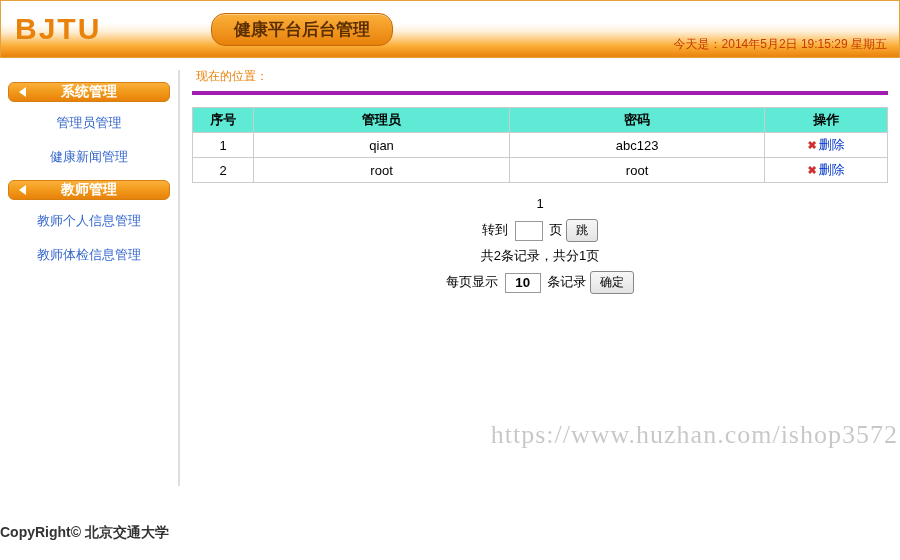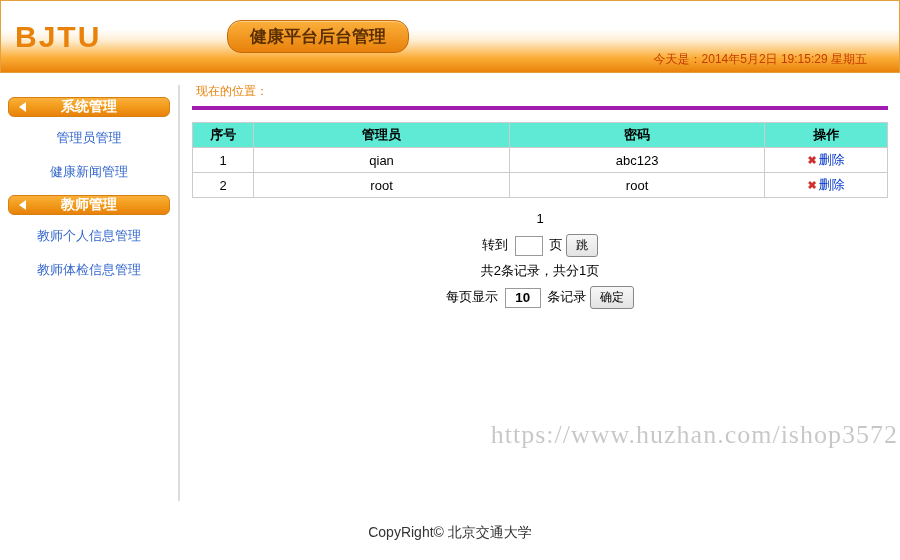--- a/index.html
+++ b/index.html
@@ -6,28 +6,27 @@
   body {
     width: 900px;
     height: 560px;
     font-family: "Microsoft YaHei", Arial, sans-serif;
     font-size: 13px;
     background: #fff;
     position: relative;
     overflow: hidden;
   }
   .header {
-    height: 73px;
+    height: 58px;
     background: linear-gradient(to bottom, #ffffff 0%, #ffffff 40%, #feefd6 55%, #fbae37 80%, #e9820b 100%);
     border: 1px solid #e7a13b;
     position: relative;
     display: flex;
     align-items: center;
     padding: 0 14px;
-    gap: 16px;
   }
   .logo {
     color: #e9820b;
     font-size: 30px;
     font-weight: bold;
     letter-spacing: 2px;
     font-family: Arial, sans-serif;
     width: 160px;
   }
   .title-pill {
@@ -36,21 +35,21 @@
     border-radius: 14px;
     padding: 4px 22px;
     color: #5b2e00;
     font-size: 17px;
     font-weight: bold;
     box-shadow: inset 0 1px 0 rgba(255,255,255,.4);
     margin-left: 36px;
   }
   .date-line {
     position: absolute;
-    right: 32px;
+    right: 12px;
     bottom: 4px;
     color: #c43b00;
     font-size: 12px;
   }
   .body-row {
     display: flex;
     height: 440px;
   }
   .sidebar {
     width: 178px;
@@ -161,27 +160,27 @@
     position: absolute;
     right: 2px;
     top: 420px;
     font-size: 26px;
     color: rgba(0,0,0,0.22);
     font-family: Georgia, serif;
     letter-spacing: 1px;
     pointer-events: none;
   }
   .footer {
-    text-align: center;
+    text-align: left;
     color: #333;
     font-size: 14px;
     padding: 12px 0;
     position: absolute;
     bottom: 6px;
-    left: 0; right: 0;
+    left: 0; right: 0; font-weight: bold;
   }
 </style>
 </head>
 <body>
 
 <div class="header">
   <div class="logo">BJTU</div>
   <div class="title-pill">健康平台后台管理</div>
   <div class="date-line">
     <span>今天是：</span><span>2014年5月2日 19:15:29</span>

